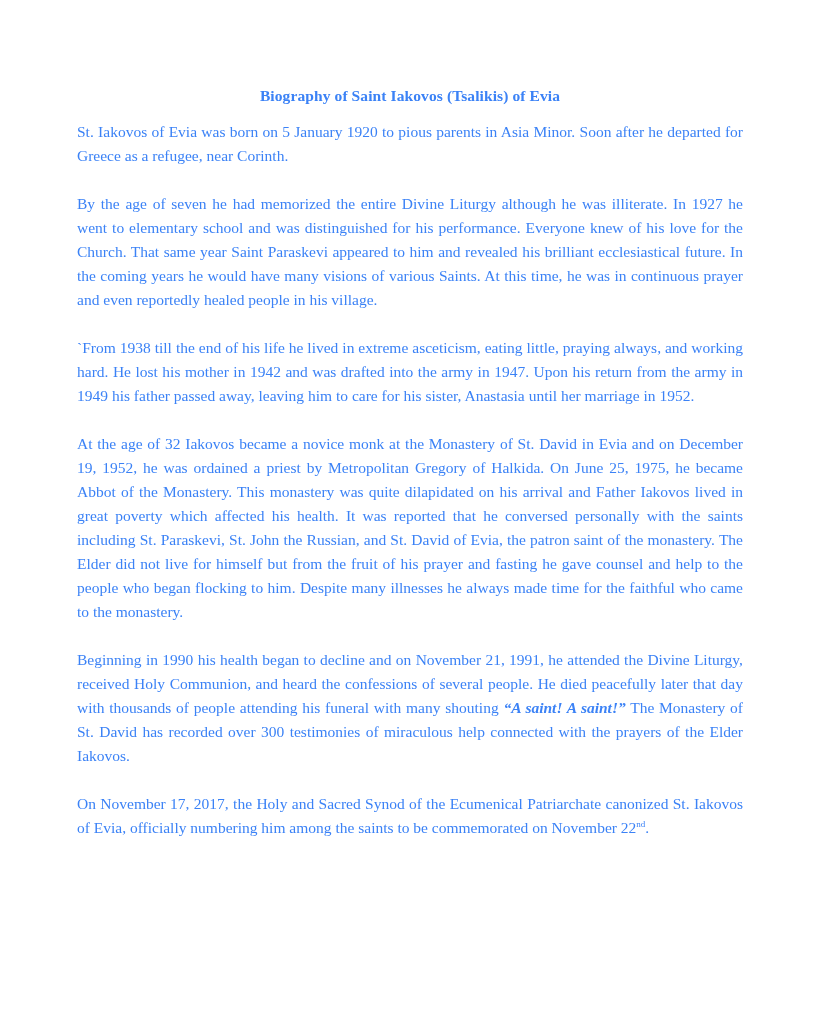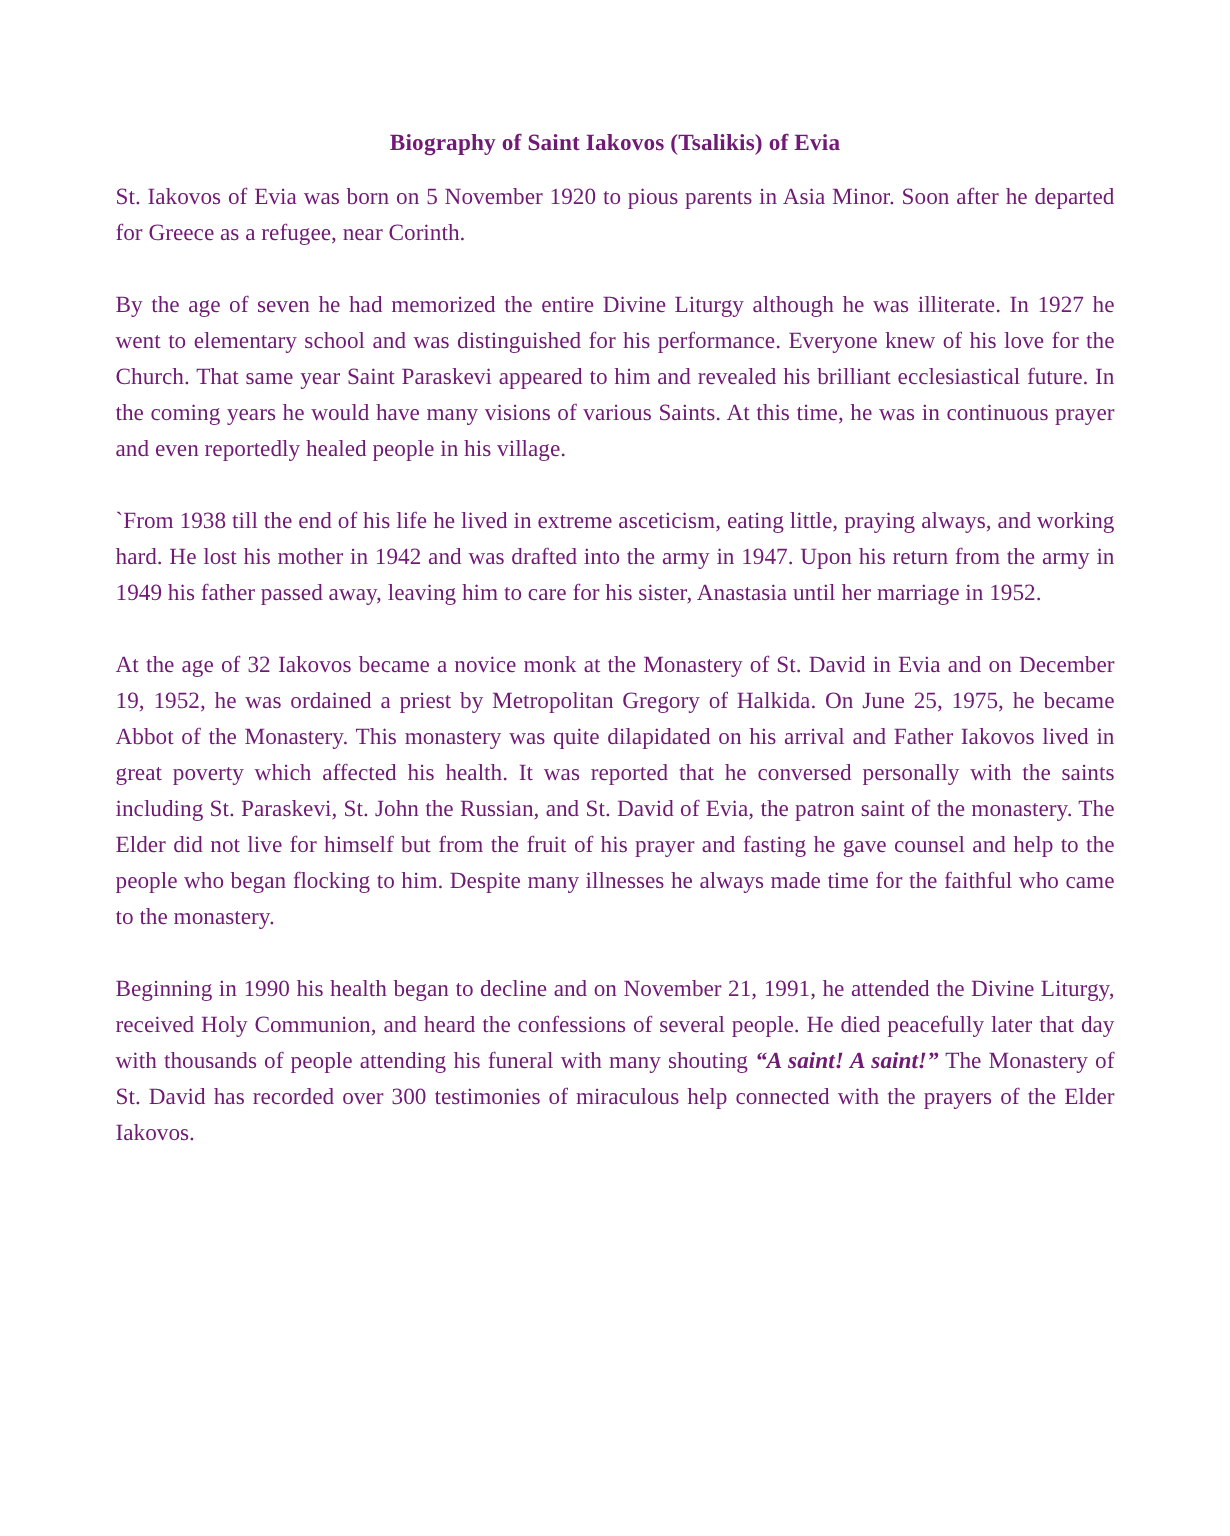--- a/index.html
+++ b/index.html
@@ -1,21 +1,21 @@
 <!DOCTYPE html>
 <html><head>
   <meta charset="utf-8">
   <style>
     html, body { margin: 0; padding: 0; background: #ffffff; }
     body { width: 820px; height: 1024px; overflow: hidden; }
     .page {
       position: relative;
       width: 820px; height: 856px;
       background: #ffffff;
-      color: #701a75;
+      color: #3b82f6;
       font-family: "Liberation Serif", "DejaVu Serif", serif;
     }
     .title {
       position: absolute;
       top: 87px; left: 0; width: 820px;
       text-align: center;
       font-weight: bold;
       font-size: 15.5px;
       letter-spacing: 0.1px;
     }
@@ -33,19 +33,20 @@
     .para em { font-style: italic; font-weight: bold; }
     sup { font-size: 9px; vertical-align: 6px; line-height: 0; }
   </style>
 </head>
 <body>
 
 <div class="page">
   <div class="title">Biography of Saint Iakovos (Tsalikis) of Evia</div>
 
   <div class="body-text">
-    <p class="para">St. Iakovos of Evia was born on 5 November 1920 to pious parents in Asia Minor. Soon after he departed for Greece as a refugee, near Corinth.</p>
+    <p class="para">St. Iakovos of Evia was born on 5 January 1920 to pious parents in Asia Minor. Soon after he departed for Greece as a refugee, near Corinth.</p>
     <p class="para">By the age of seven he had memorized the entire Divine Liturgy although he was illiterate. In 1927 he went to elementary school and was distinguished for his performance. Everyone knew of his love for the Church. That same year Saint Paraskevi appeared to him and revealed his brilliant ecclesiastical future. In the coming years he would have many visions of various Saints. At this time, he was in continuous prayer and even reportedly healed people in his village.</p>
     <p class="para">`From 1938 till the end of his life he lived in extreme asceticism, eating little, praying always, and working hard. He lost his mother in 1942 and was drafted into the army in 1947.  Upon his return from the army in 1949 his father passed away, leaving him to care for his sister, Anastasia until her marriage in 1952.</p>
     <p class="para">At the age of 32 Iakovos became a novice monk at the Monastery of St. David in Evia and on December 19, 1952, he was ordained a priest by Metropolitan Gregory of Halkida. On June 25, 1975, he became Abbot of the Monastery.  This monastery was quite dilapidated on his arrival and Father Iakovos lived in great poverty which affected his health.  It was reported that he conversed personally with the saints including St. Paraskevi, St. John the Russian, and St. David of Evia, the patron saint of the monastery.  The Elder did not live for himself but from the fruit of his prayer and fasting he gave counsel and help to the people who began flocking to him.  Despite many illnesses he always made time for the faithful who came to the monastery.</p>
     <p class="para"><span>Beginning in 1990 his health began to decline and on November 21, 1991, he attended the Divine Liturgy, received Holy Communion, and heard the confessions of several people.  He died peacefully later that day with thousands of people attending his funeral with many shouting </span><em>“A saint!  A saint!”</em><span>  The Monastery of St. David has recorded over 300 testimonies of miraculous help connected with the prayers of the Elder Iakovos.</span></p>
+    <p class="para"><span>On November 17, 2017, the Holy and Sacred Synod of the Ecumenical Patriarchate canonized St. Iakovos of Evia, officially numbering him among the saints to be commemorated on November 22</span><sup>nd</sup><span>.</span></p>
   </div>
 </div>
 
 </body></html>

